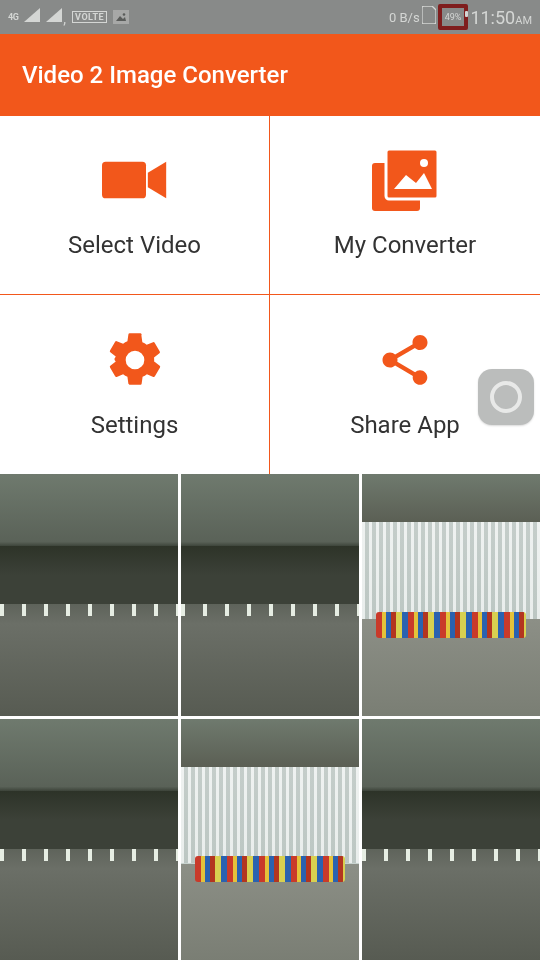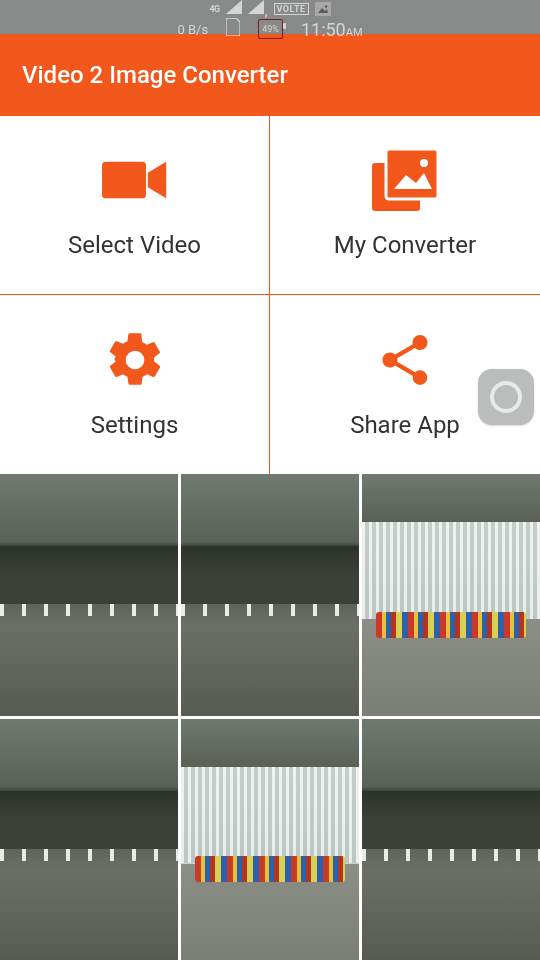--- a/index.html
+++ b/index.html
@@ -1,32 +1,32 @@
 <!DOCTYPE html>
 <html><head>
   <meta charset="utf-8">
   <style>
     * { margin:0; padding:0; box-sizing:border-box; }
     html, body { width:540px; height:960px; font-family: Roboto, Arial, sans-serif; background:#fff; overflow:hidden; }
 
     .status-bar {
       width:100%; height:34px; background:#888a89; color:#d4d6d4;
       display:flex; align-items:center; justify-content:space-between;
-      padding:0 8px; font-size:15px;flex-direction:column;
+      padding:0 8px; font-size:15px;
     }
     .status-left { display:flex; align-items:center; gap:6px; }
-    .status-right { display:flex; align-items:center; gap:18px; }
+    .status-right { display:flex; align-items:center; gap:2px; }
     .sig-4g { font-size:9px; font-weight:700; line-height:1; letter-spacing:-0.5px; }
     .tri { display:inline-block; }
     .volte { border:1px solid #d4d6d4; font-size:9px; font-weight:700; padding:0 2px; letter-spacing:0.5px;text-align:right; }
     .pic { width:16px; height:14px; background:#a7a8a7; display:inline-flex; align-items:center; justify-content:center; font-size:10px; }
     .status-time { font-size:18px; }
     .status-ampm { font-size:11px; margin-left:0; }
     .net-speed { font-size:13px; }
-    .batt { border:1px solid #7f1d1d; border-radius:2px; font-size:9px; padding:4px 3px; position:relative; }
+    .batt { border:4px solid #7f1d1d; border-radius:2px; font-size:9px; padding:4px 3px; position:relative; }
     .batt::after { content:''; position:absolute; right:-4px; top:3px; width:3px; height:6px; background:#d4d6d4; border-radius:1px; }
 
     .app-header {
       width:100%; height:82px; background:#f2571b; color:#fff; display:flex; align-items:center;
       padding-left:22px; font-size:24px; font-weight:500;
     }
 
     .grid {
       width:100%; height:358px; display:grid; grid-template-columns:1fr 1fr; grid-template-rows:1fr 1fr;
       background:#fff;

